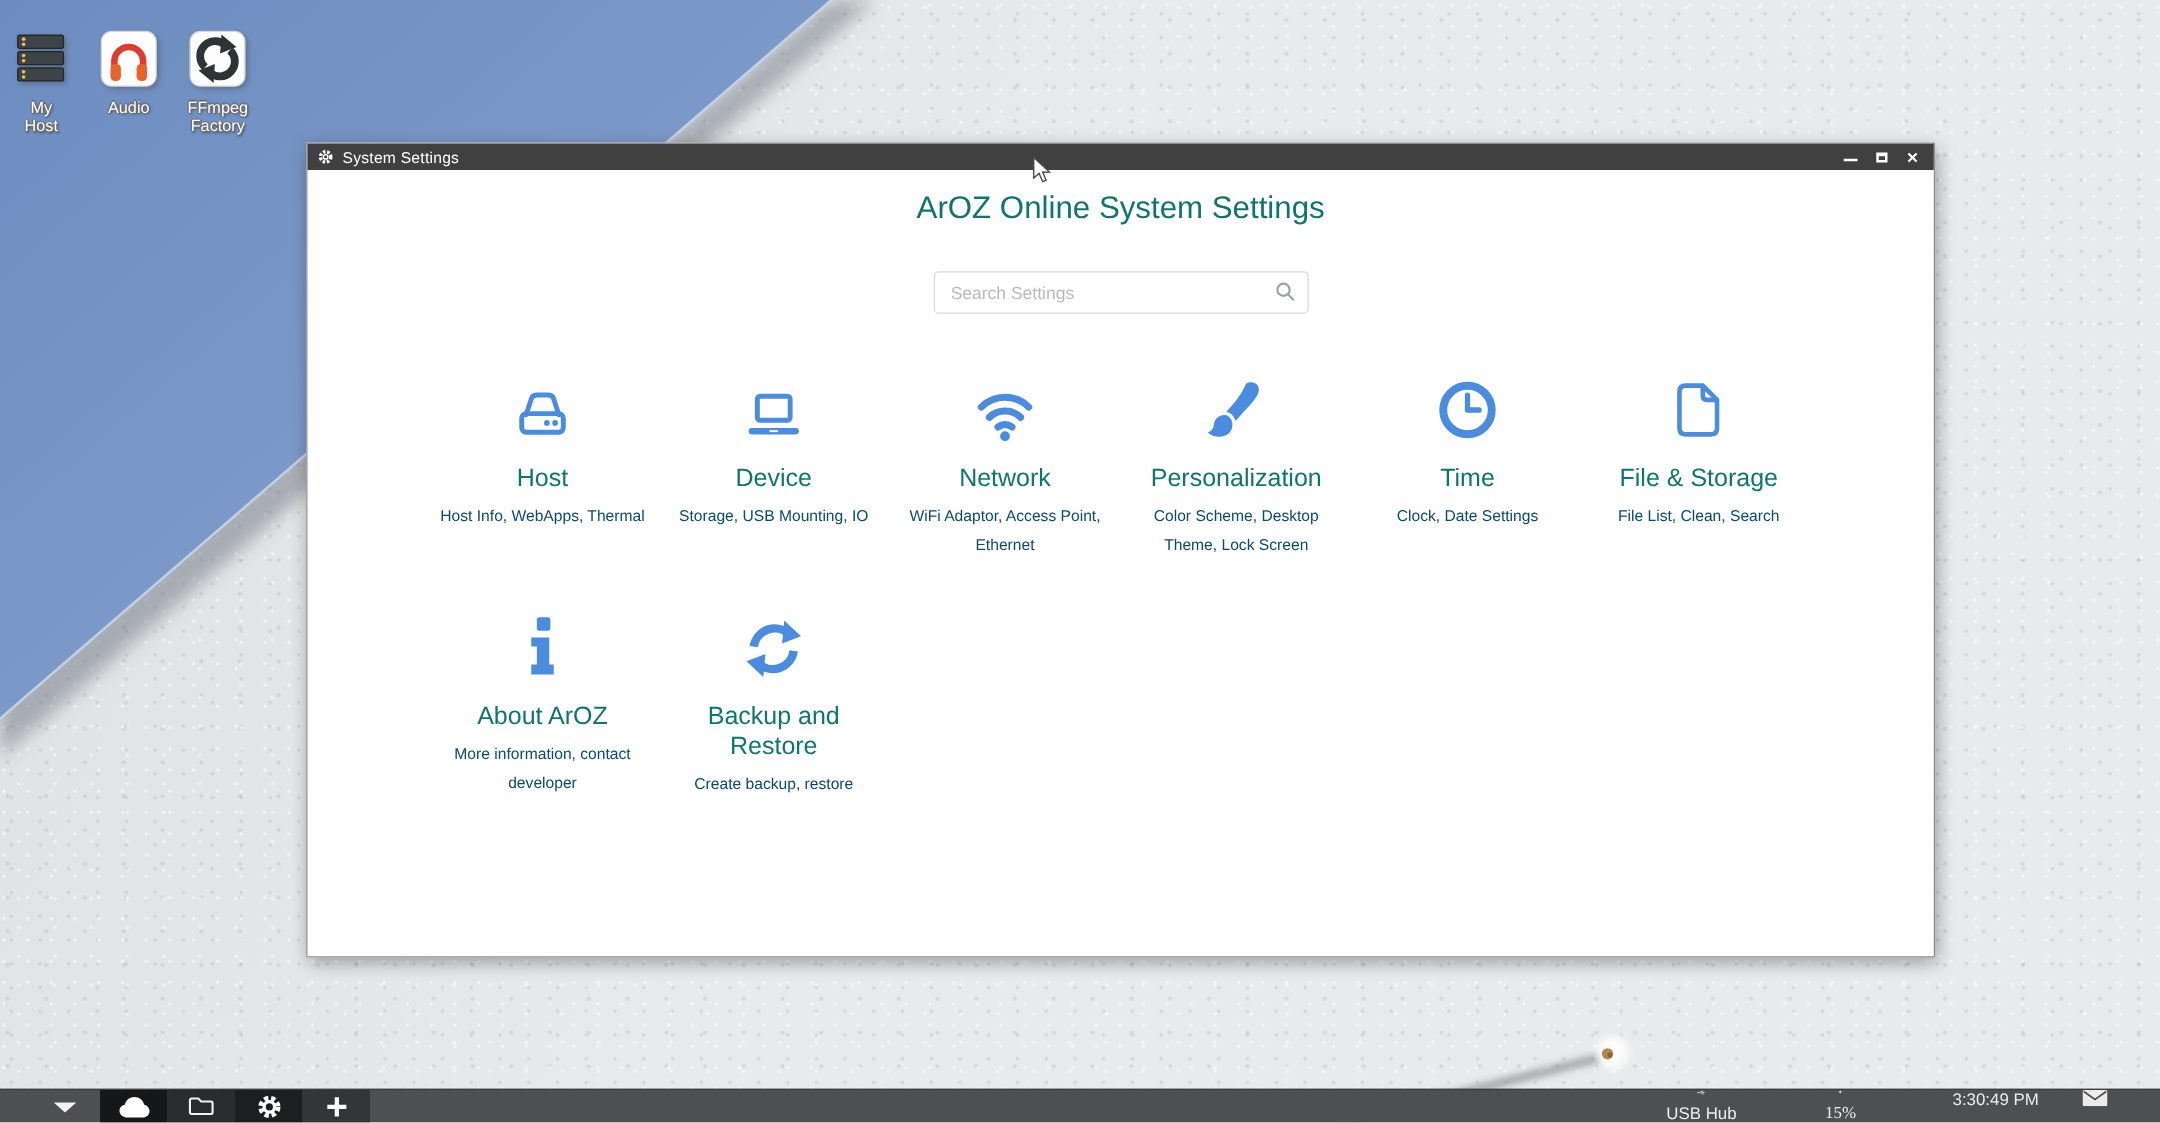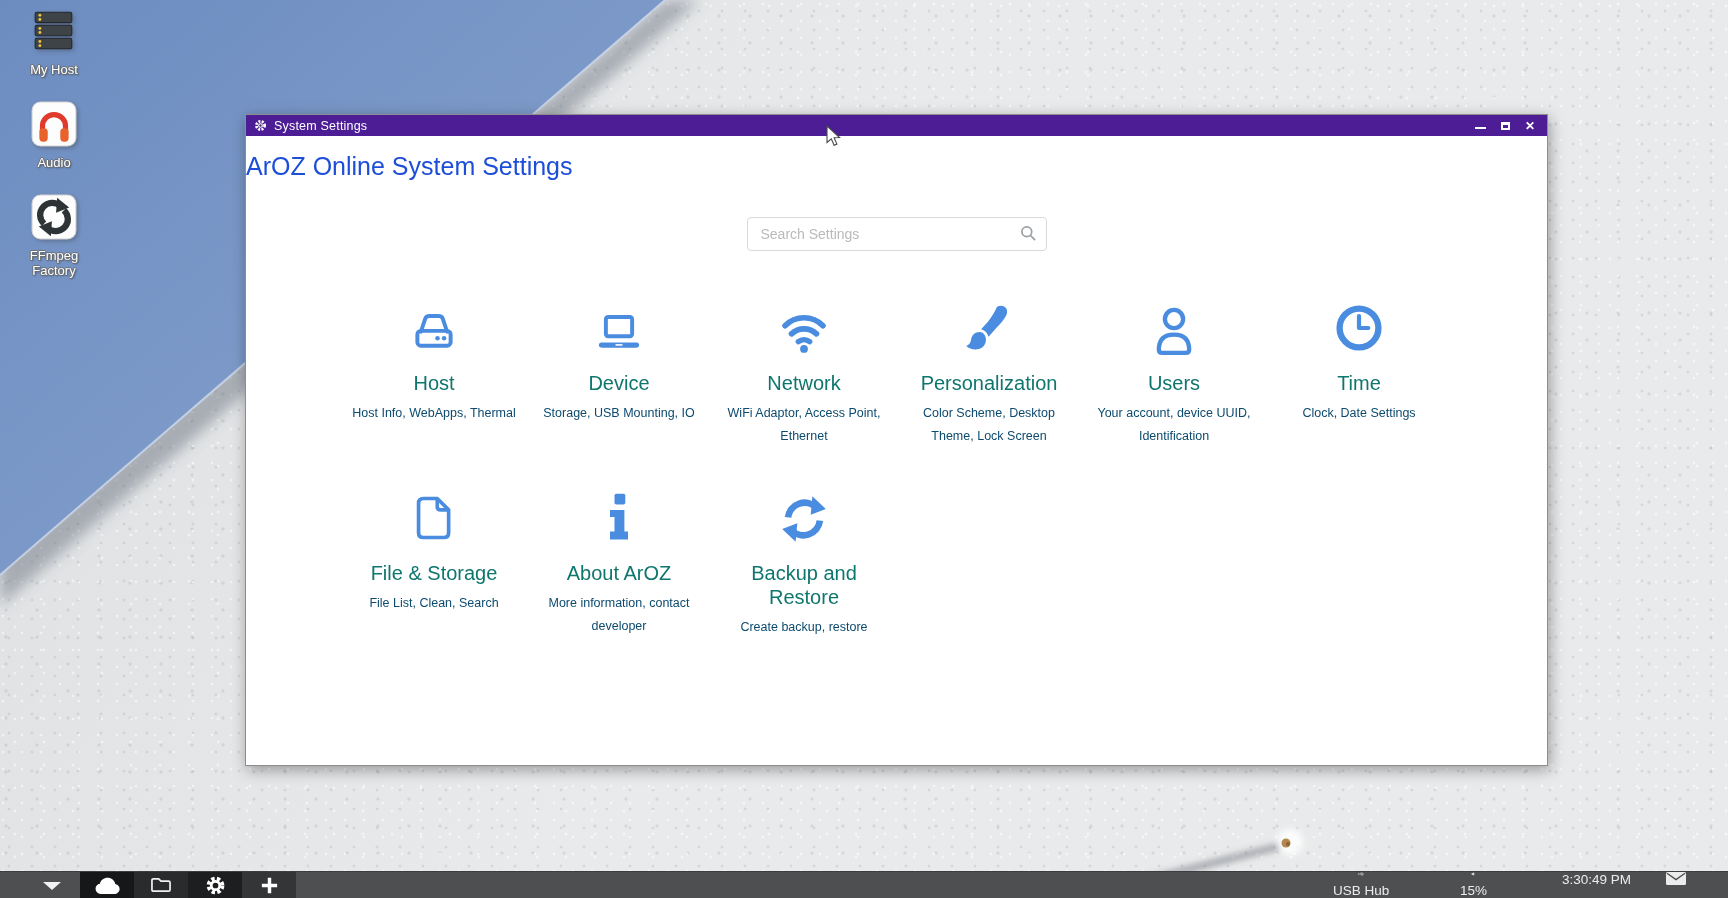--- a/index.html
+++ b/index.html
@@ -15,45 +15,45 @@
     background-image:
       radial-gradient(circle at 3px 4px, rgba(255,255,255,.55) 1px, transparent 1.7px),
       radial-gradient(circle at 9px 11px, rgba(168,171,176,.30) 1px, transparent 1.8px),
       radial-gradient(circle at 15px 6px, rgba(255,255,255,.5) 1px, transparent 1.8px),
       radial-gradient(circle at 6px 16px, rgba(148,151,156,.22) 1.2px, transparent 2.1px),
       linear-gradient(115deg, rgba(120,130,145,.10), rgba(255,255,255,0) 45%);
     background-size:19px 17px,23px 19px,29px 23px,31px 27px,100% 100%;
   }
   .bg-svg{position:absolute;inset:0;z-index:1;}
   
-  .desk-icons{position:absolute;left:10px;top:8px;z-index:3;display:flex;flex-direction:column;gap:24px;width:88px;}
+  .desk-icons{position:absolute;left:10px;top:24px;z-index:3;display:flex;flex-direction:row;gap:24px;width:88px;}
   .desk-icon{display:flex;flex-direction:column;align-items:center;cursor:default;}
   .desk-icon .img{width:46px;height:46px;display:flex;align-items:center;justify-content:center;filter:drop-shadow(2px 2px 2px rgba(60,60,60,.35));}
   .desk-icon .lbl{
     margin-top:8px;font-size:13px;color:#fff;text-align:center;line-height:15px;
     text-shadow:-1px 0 0 #6b6f74,1px 0 0 #6b6f74,0 -1px 0 #6b6f74,0 1px 0 #6b6f74,1px 1px 2px rgba(0,0,0,.55);
   }
   
   .window{
     position:absolute;left:245px;top:114px;width:1303px;height:652px;z-index:5;
     background:#fff;border:1px solid #8d8d8d;box-sizing:border-box;
     box-shadow:2px 4px 14px rgba(0,0,0,.35);
   }
   .titlebar{
-    height:21px;background:#4c1d95;display:flex;align-items:center;padding:0 8px;color:#fff;
+    height:21px;background:#404040;display:flex;align-items:center;padding:0 8px;color:#fff;
   }
   .titlebar .t-icon{display:flex;align-items:center;margin-right:7px;}
   .titlebar .t-text{font-size:12.5px;letter-spacing:.2px;}
   .t-controls{margin-left:auto;display:flex;align-items:center;gap:15px;padding-right:4px;}
   .ctl{display:inline-block;cursor:pointer;}
   .ctl-min{width:11px;height:2px;background:#fff;margin-bottom:-4px;}
   .ctl-max{width:9px;height:8px;border:2px solid #fff;box-sizing:border-box;border-top-width:3px;}
   .ctl-close{color:#fff;font-size:12px;font-weight:bold;line-height:12px;}
   .win-body{height:calc(100% - 21px);overflow:hidden;}
-  .win-heading{margin:15px 0 0;font-size:25px;font-weight:400;color:#1d4ed8;line-height:30px;}
+  .win-heading{margin:15px 0 0;text-align:center;font-size:25px;font-weight:400;color:#0f766e;line-height:30px;}
   .search-wrap{width:300px;height:34px;margin:36px auto 0;position:relative;}
   .search-input{
     width:100%;height:100%;box-sizing:border-box;border:1px solid #d9d9d9;border-radius:4px;
     padding:0 34px 0 13px;font-size:14px;color:#444;outline:none;font-family:"Liberation Sans",sans-serif;
   }
   .search-input::placeholder{color:#b9babc;}
   .search-ico{position:absolute;right:10px;top:8px;}
   .tiles{width:1110px;margin:46px auto 0;display:flex;flex-wrap:wrap;}
   .tile{width:185px;min-height:174px;margin-bottom:16px;text-align:center;cursor:pointer;}
   .tile-icon{height:58px;display:flex;align-items:flex-end;justify-content:center;}
@@ -66,21 +66,21 @@
   }
   .tb-arrow{position:absolute;left:43px;top:10px;width:0;height:0;cursor:pointer;
     border-left:9px solid transparent;border-right:9px solid transparent;border-top:8px solid #f2f2f2;}
   .tb-apps{position:absolute;left:80px;top:0;height:100%;display:flex;}
   .tb-btn{width:54px;height:100%;display:flex;align-items:center;justify-content:center;cursor:pointer;}
   .tb-btn:nth-child(1){background:#161718;}
   .tb-btn:nth-child(2){background:#2a2b2c;}
   .tb-btn:nth-child(3){background:#1d1e1f;}
   .tb-btn:nth-child(4){background:#343536;}
   .tb-status{position:absolute;top:0;height:100%;display:flex;align-items:center;gap:7px;color:#ececec;font-size:13.5px;cursor:default;flex-direction:column;}
-  .st-usb{left:1333px;} .st-vol{left:1460px;} .st-time{left:1562px;} .st-mail{left:1666px;cursor:pointer;}
+  .st-usb{left:1333px;} .st-vol{left:1460px;font-family:Liberation Serif, serif;} .st-time{left:1562px;} .st-mail{left:1666px;cursor:pointer;}
   
   .cursor{position:absolute;left:826px;top:125px;z-index:40;pointer-events:none;}
 </style>
 </head>
 <body>
 
 <div class="wall"></div>
 <svg class="bg-svg" width="1728" height="898">
   <defs>
     <linearGradient id="skyGrad" x1="0" y1="0" x2="1" y2="1">
@@ -215,30 +215,20 @@
             <svg id="icon-brush" width="56" height="54" viewBox="0 0 64 60">
     <path d="M41 6 C47 2.5 54 6.5 52.5 13 C51.5 18 45 25 38 32.5 L31.5 40 C30 35.5 27 32.5 23 31.5 L31 22.5 C35 17.5 38.5 11.5 41 6 Z" fill="#4a8cdf"></path>
     <path d="M21.5 34.5 C14.5 34.5 12 39.5 11.5 43.5 C11 47.5 9 49.5 6 50.5 C10.5 55 19 56 24.5 52 C29 48.5 29.5 42 27 38 C25.5 35.8 23.8 34.7 21.5 34.5 Z" fill="#4a8cdf"></path>
   </svg>
           </div>
     <div class="tile-title">Personalization</div>
     <div class="tile-desc">Color Scheme, Desktop Theme, Lock Screen</div>
   </div>
         <div class="tile">
     <div class="tile-icon">
-            <svg id="icon-user" width="56" height="52" viewBox="0 0 64 60">
-    <circle cx="32" cy="18.5" r="10.5" fill="none" stroke="#4a8cdf" stroke-width="5"></circle>
-    <path d="M14.5 54 Q14.5 36.5 32 36.5 Q49.5 36.5 49.5 54 Q49.5 57.5 45.5 57.5 H18.5 Q14.5 57.5 14.5 54 Z" fill="none" stroke="#4a8cdf" stroke-width="5" stroke-linejoin="round"></path>
-  </svg>
-          </div>
-    <div class="tile-title">Users</div>
-    <div class="tile-desc">Your account, device UUID, Identification</div>
-  </div>
-        <div class="tile">
-    <div class="tile-icon">
             <svg id="icon-clock" width="54" height="54" viewBox="0 0 64 64">
     <circle cx="32" cy="32" r="23" fill="none" stroke="#4a8cdf" stroke-width="7.5"></circle>
     <path d="M32 18 V32 H43" fill="none" stroke="#4a8cdf" stroke-width="5" stroke-linecap="round" stroke-linejoin="round"></path>
   </svg>
           </div>
     <div class="tile-title">Time</div>
     <div class="tile-desc">Clock, Date Settings</div>
   </div>
         <div class="tile">
     <div class="tile-icon">

